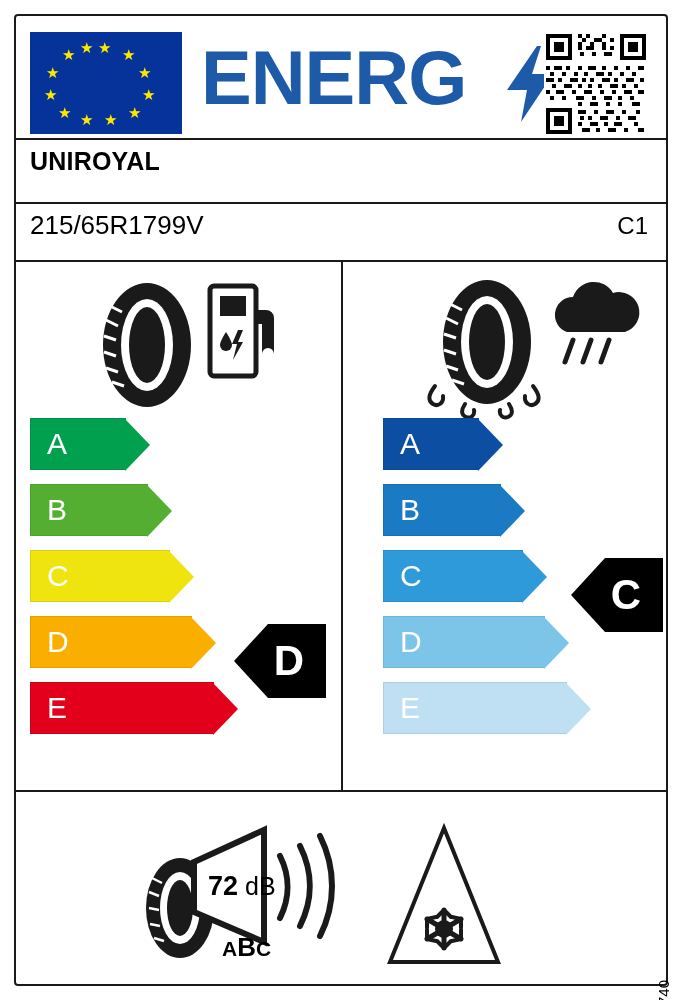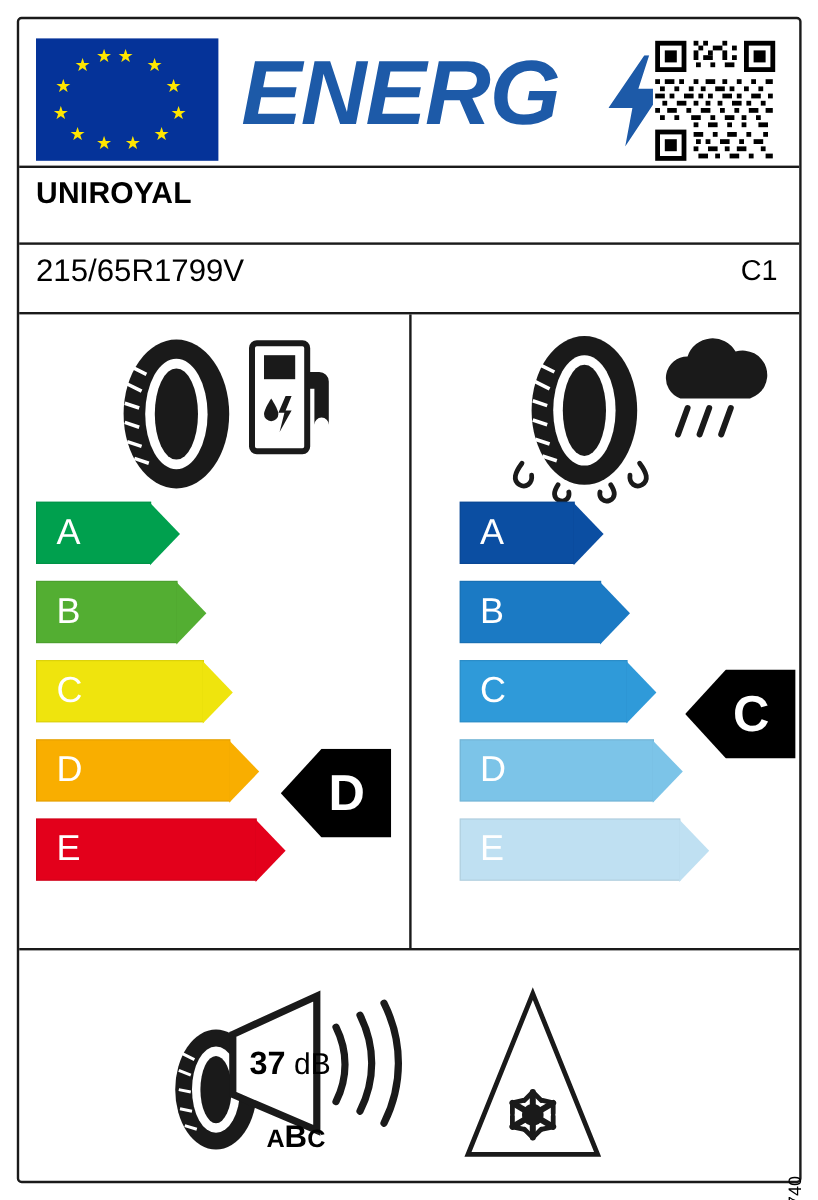--- a/index.html
+++ b/index.html
@@ -31,21 +31,20 @@
   }
   .eu-flag .star {
     position: absolute; color: #ffe600; font-size: 15px; line-height: 15px;
   }
   .energy-word {
     position: absolute; left: 185px; top: 24px;
     font-size: 76px; line-height: 76px;
     font-weight: bold; letter-spacing: -1px;
     color: #1d5aa8;
     font-family: "Liberation Sans", sans-serif;
-    font-style: italic;
   }
   .bolt {
     position: absolute; left: 491px; top: 30px;
     width: 46px; height: 76px;
     color: #1d5aa8;
   }
   .qr {
     position: absolute; right: 18px; top: 16px;
     width: 104px; height: 104px;
   }
@@ -442,21 +441,21 @@
 
         <path d="M60,42 L130,10 L130,122 L60,92 Z" fill="#ffffff" stroke="#1a1a1a" stroke-width="6"></path>
 
         <g fill="none" stroke="#1a1a1a" stroke-width="6" stroke-linecap="round">
           <path d="M146,36 c10,20 10,42 0,62"></path>
           <path d="M166,26 c13,26 13,54 0,80"></path>
           <path d="M186,16 c16,32 16,68 0,100"></path>
         </g>
       </svg>
       <div class="db-text">
-        <span>37</span><span class="db-unit">&nbsp;</span><span class="db-unit">dB</span>
+        <span>72</span><span class="db-unit">&nbsp;</span><span class="db-unit">dB</span>
       </div>
       <div class="abc">
         <span>A</span><b>B</b><span>C</span>
       </div>
     </div>
 
     <div class="snow">
       <svg viewBox="0 0 120 146" width="120" height="146" aria-hidden="true">
         <path d="M60,6 L114,140 L6,140 Z" fill="none" stroke="#1a1a1a" stroke-width="4"></path>
         <g stroke="#1a1a1a" stroke-width="5" stroke-linecap="round">

